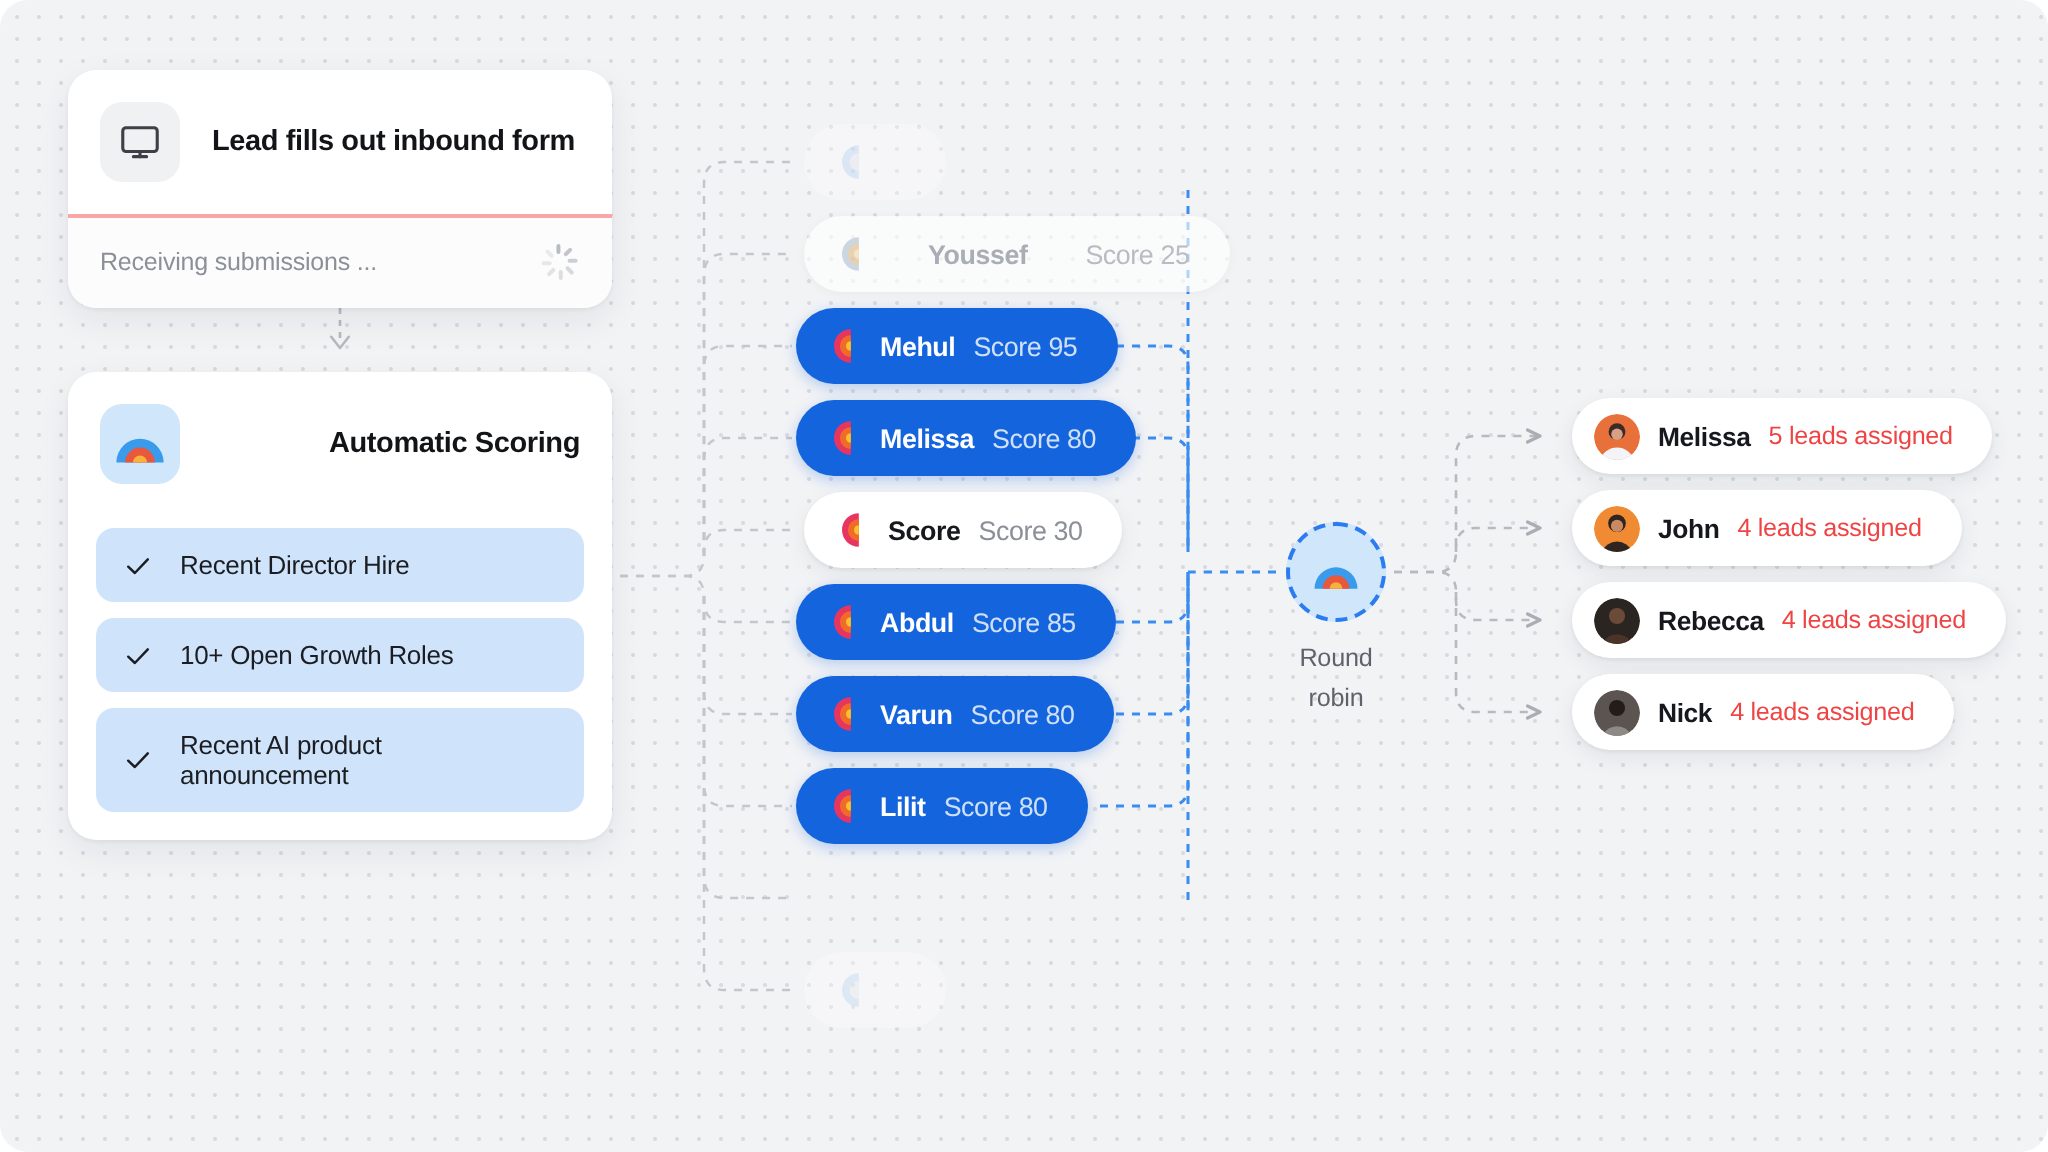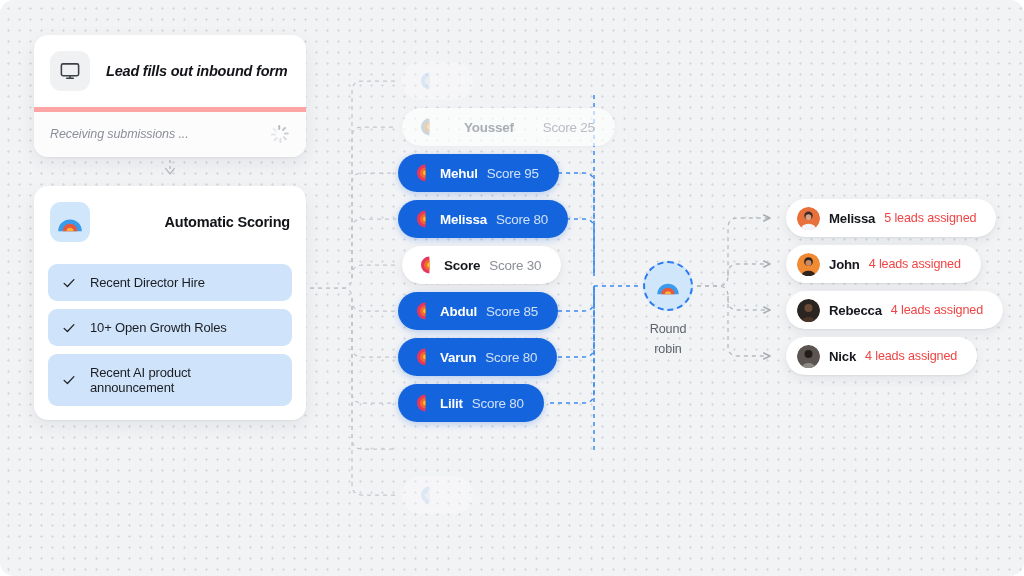--- a/index.html
+++ b/index.html
@@ -30,41 +30,40 @@
   }
 
   
   .card-form {
     position: absolute; left: 34px; top: 35px;
     width: 272px;
     background: #ffffff;
     border-radius: 14px;
     box-shadow: 0 1px 2px rgba(16,24,40,.05), 0 6px 18px rgba(16,24,40,.07);
     overflow: hidden;
-    font-style: italic;
   }
   .card-form-head {
     display: flex; align-items: center;
     gap: 16px;
     padding: 16px 18px 16px 16px;
   }
   .icon-tile {
     width: 40px; height: 40px;
     border-radius: 11px;
     background: #f0f1f3;
     display: flex; align-items: center; justify-content: center;
     flex: none;
   }
   .icon-tile.blue { background: #cfe6fb; }
   .card-title {
     font-size: 14.5px; font-weight: 700; color: #121418;
     letter-spacing: -0.2px;
   }
   .card-form-foot {
-    border-top: 5px solid #fca5a5;
+    border-top: 2px solid #fca5a5;
     padding: 13px 18px 14px 16px;
     display: flex; align-items: center; justify-content: space-between;
     background: #fcfcfd;
   }
   .muted {
     font-size: 12.5px; color: #8b8f98; letter-spacing: -0.1px;
   }
 
   .spinner { width: 18px; height: 18px; position: relative; flex: none; }
   .spinner i {

